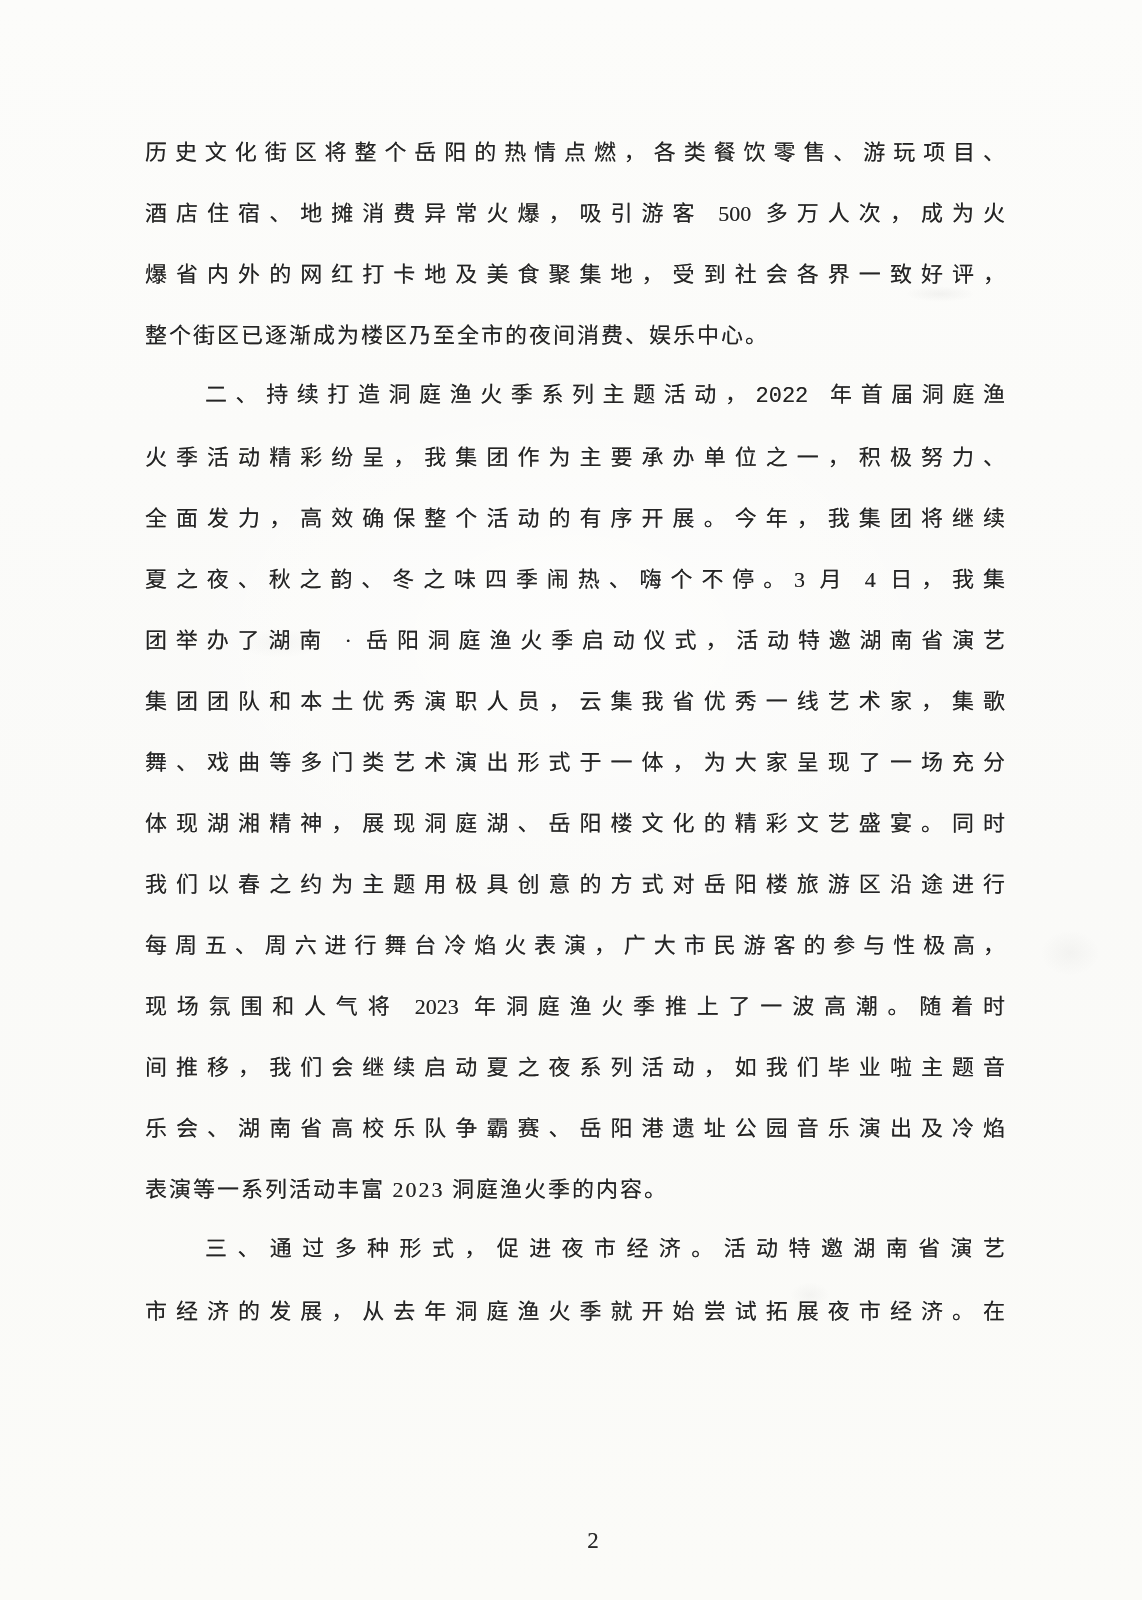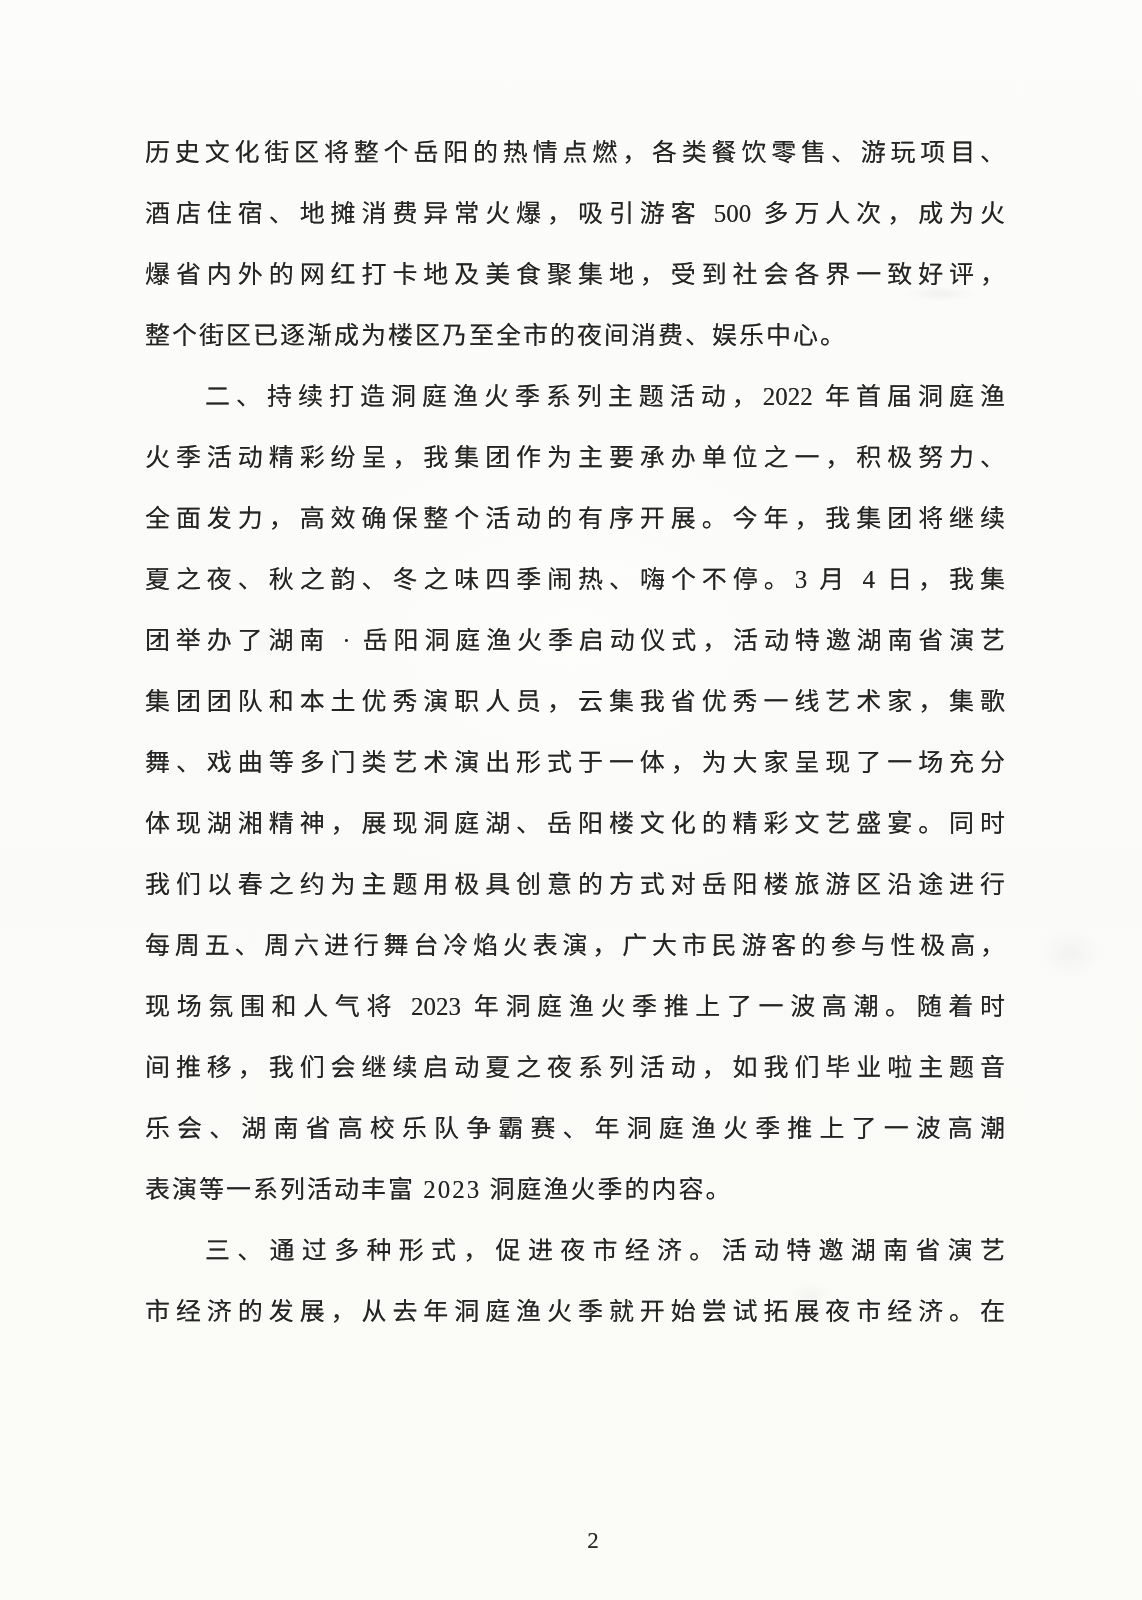--- a/index.html
+++ b/index.html
@@ -22,31 +22,32 @@
   .text-block {
     position: absolute;
     left: 145px;
     top: 122px;
     width: 860px;
   }
   .line {
     margin: 0;
     height: 61px;
     line-height: 61px;
-    font-size: 25px;
+    font-size: 22px;
     color: #242424;
     text-align: justify;
     text-align-last: justify;
     overflow: hidden;
     white-space: normal;
     text-shadow: 0 0 0.6px rgba(30,30,30,0.55);
     letter-spacing: 0;
   }
   .line.indent {
     text-indent: 60px;
+    font-family: Liberation Mono, monospace;
   }
   .line.para-end {
     text-align: right;
     text-align-last: left;
     letter-spacing: 2px;
   }
   .page-footer {
     position: absolute;
     left: 50%;
     top: 1528px;
@@ -99,21 +100,21 @@
     <p class="line">全面发力，高效确保整个活动的有序开展。今年，我集团将继续</p>
     <p class="line">夏之夜、秋之韵、冬之味四季闹热、嗨个不停。3 月 4 日，我集</p>
     <p class="line">团举办了湖南 · 岳阳洞庭渔火季启动仪式，活动特邀湖南省演艺</p>
     <p class="line">集团团队和本土优秀演职人员，云集我省优秀一线艺术家，集歌</p>
     <p class="line">舞、戏曲等多门类艺术演出形式于一体，为大家呈现了一场充分</p>
     <p class="line">体现湖湘精神，展现洞庭湖、岳阳楼文化的精彩文艺盛宴。同时</p>
     <p class="line">我们以春之约为主题用极具创意的方式对岳阳楼旅游区沿途进行</p>
     <p class="line">每周五、周六进行舞台冷焰火表演，广大市民游客的参与性极高，</p>
     <p class="line">现场氛围和人气将 2023 年洞庭渔火季推上了一波高潮。随着时</p>
     <p class="line">间推移，我们会继续启动夏之夜系列活动，如我们毕业啦主题音</p>
-    <p class="line">乐会、湖南省高校乐队争霸赛、年洞庭渔火季推上了一波高潮</p>
+    <p class="line">乐会、湖南省高校乐队争霸赛、岳阳港遗址公园音乐演出及冷焰</p>
     <p class="line para-end">表演等一系列活动丰富 2023 洞庭渔火季的内容。</p>
     <p class="line indent">三、通过多种形式，促进夜市经济。活动特邀湖南省演艺</p>
     <p class="line">市经济的发展，从去年洞庭渔火季就开始尝试拓展夜市经济。在</p>
   </main>
 
   <footer class="page-footer">2</footer>
 
 </div>
 
 </body></html>

